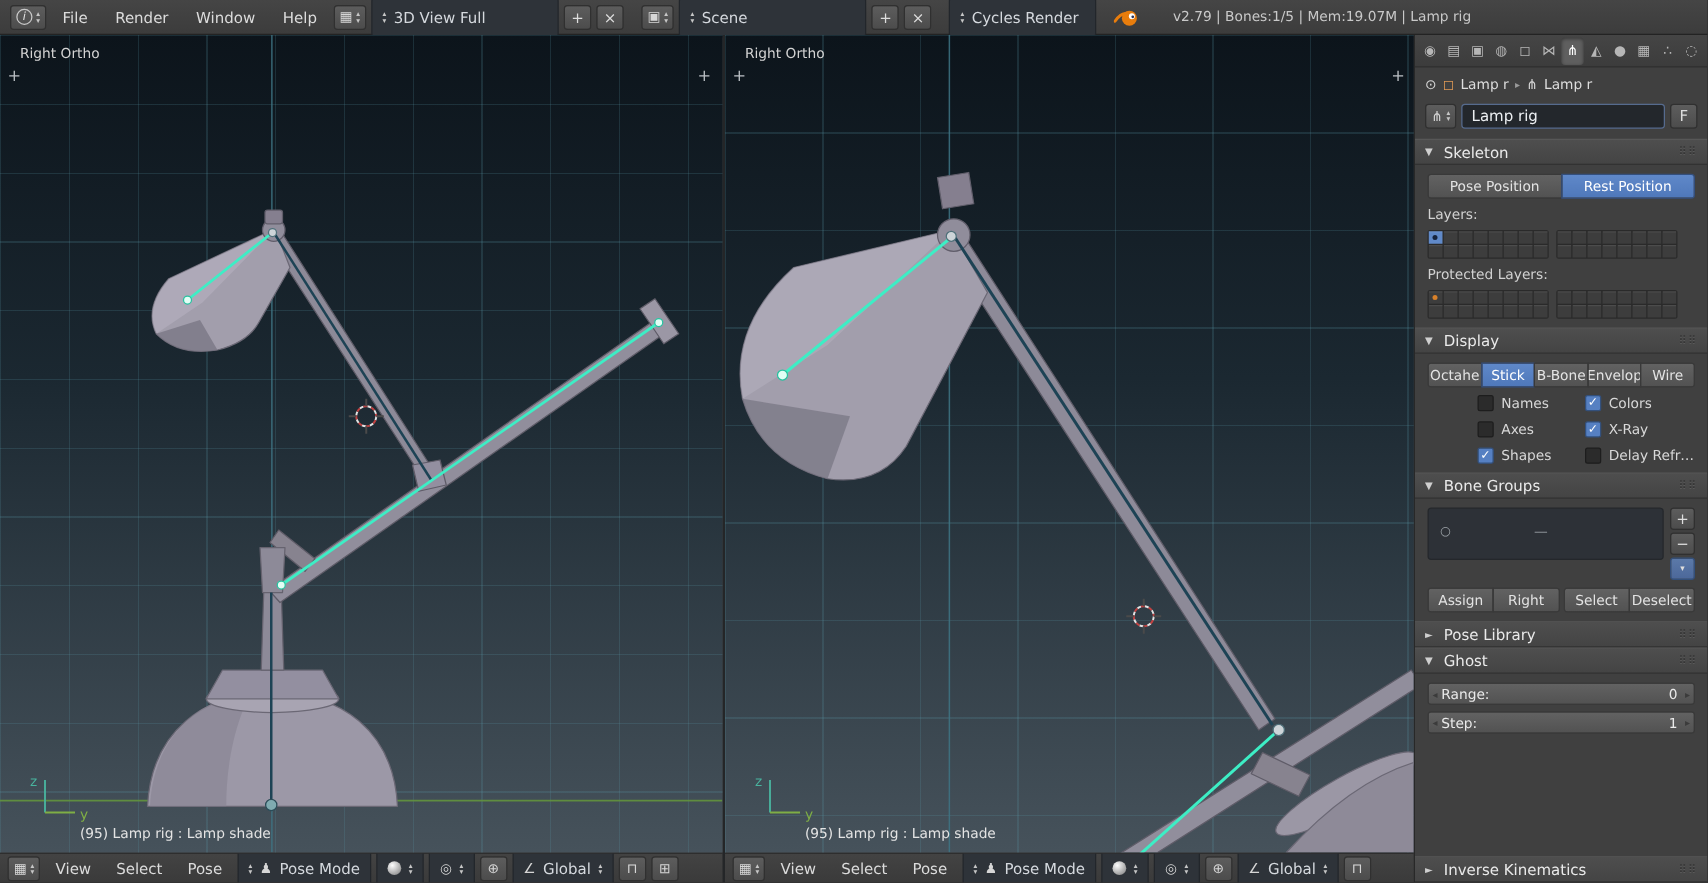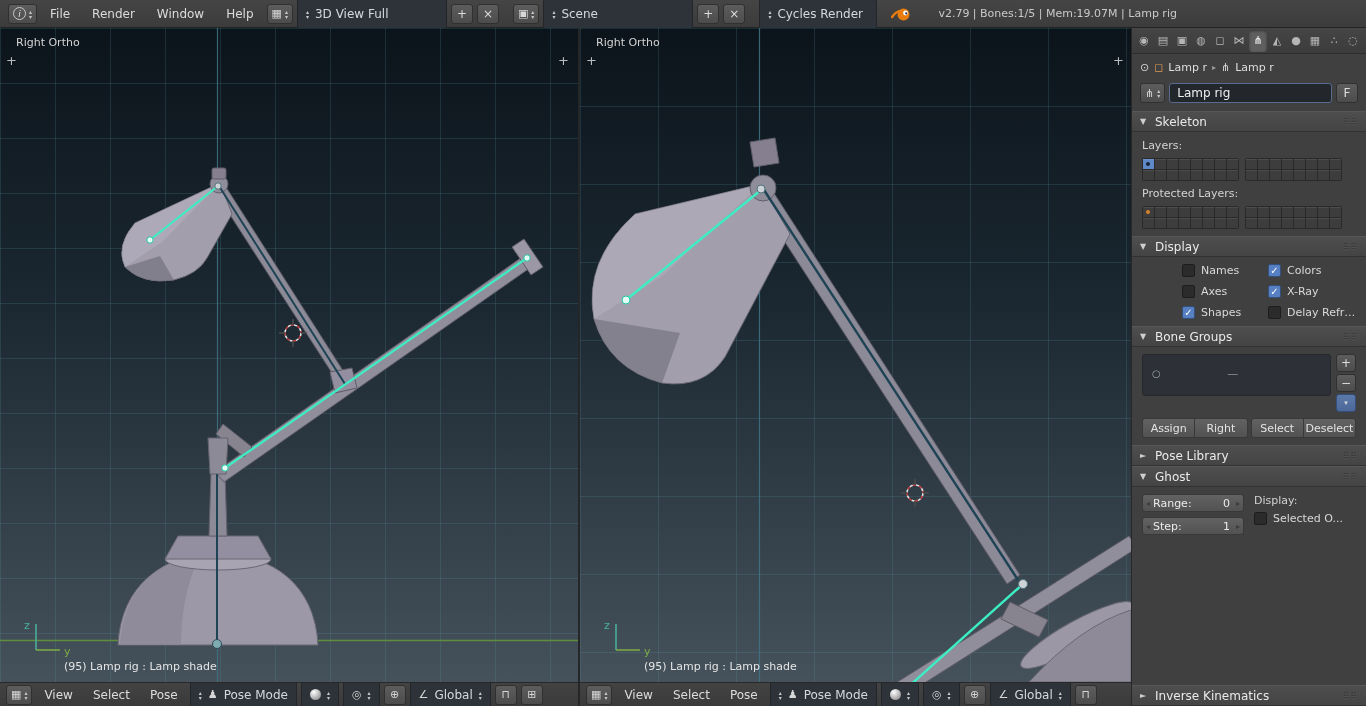--- a/index.html
+++ b/index.html
@@ -466,20 +466,24 @@
       </div>
 
       <div class="sections">
 
         <div class="section-header">
           <span class="tri">▼</span>
           <span>Skeleton</span>
           <span class="grip">⠿⠿</span>
         </div>
         <div class="section-body">
+          <div class="seg">
+            <span class="btn">Pose Position</span>
+            <span class="btn active">Rest Position</span>
+          </div>
           <div class="label">Layers:</div>
           <div class="layers-row">
             <div class="layer-grid">
                 <div class="layer-cell dot-blue"></div>
                 <div class="layer-cell"></div>
                 <div class="layer-cell"></div>
                 <div class="layer-cell"></div>
                 <div class="layer-cell"></div>
                 <div class="layer-cell"></div>
                 <div class="layer-cell"></div>
@@ -552,20 +556,27 @@
               </div>
           </div>
         </div>
 
         <div class="section-header">
           <span class="tri">▼</span>
           <span>Display</span>
           <span class="grip">⠿⠿</span>
         </div>
         <div class="section-body">
+          <div class="seg">
+            <span class="btn">Octahe</span>
+            <span class="btn active">Stick</span>
+            <span class="btn">B-Bone</span>
+            <span class="btn">Envelop</span>
+            <span class="btn">Wire</span>
+          </div>
           <div class="cbgrid">
             <div class="cbitem">
               <span class="cb"></span>
               <span class="cblabel">Names</span>
             </div>
             <div class="cbitem">
               <span class="cb checked">
                   <span class="tick">✓</span>
                 </span>
               <span class="cblabel">Colors</span>
@@ -644,27 +655,20 @@
                 <span class="sval">0</span>
                 <span class="arr">▸</span>
               </div>
               <div class="stepper">
                 <span class="arr">◂</span>
                 <span>Step:</span>
                 <span class="sval">1</span>
                 <span class="arr">▸</span>
               </div>
             </div>
-            <div class="gcol">
-              <div class="label">Display:</div>
-              <div class="cbitem">
-                <span class="cb"></span>
-                <span class="cblabel">Selected O...</span>
-              </div>
-            </div>
           </div>
         </div>
 
         <div class="spacer"></div>
 
         <div class="section-header">
           <span class="tri">►</span>
           <span>Inverse Kinematics</span>
           <span class="grip">⠿⠿</span>
         </div>

